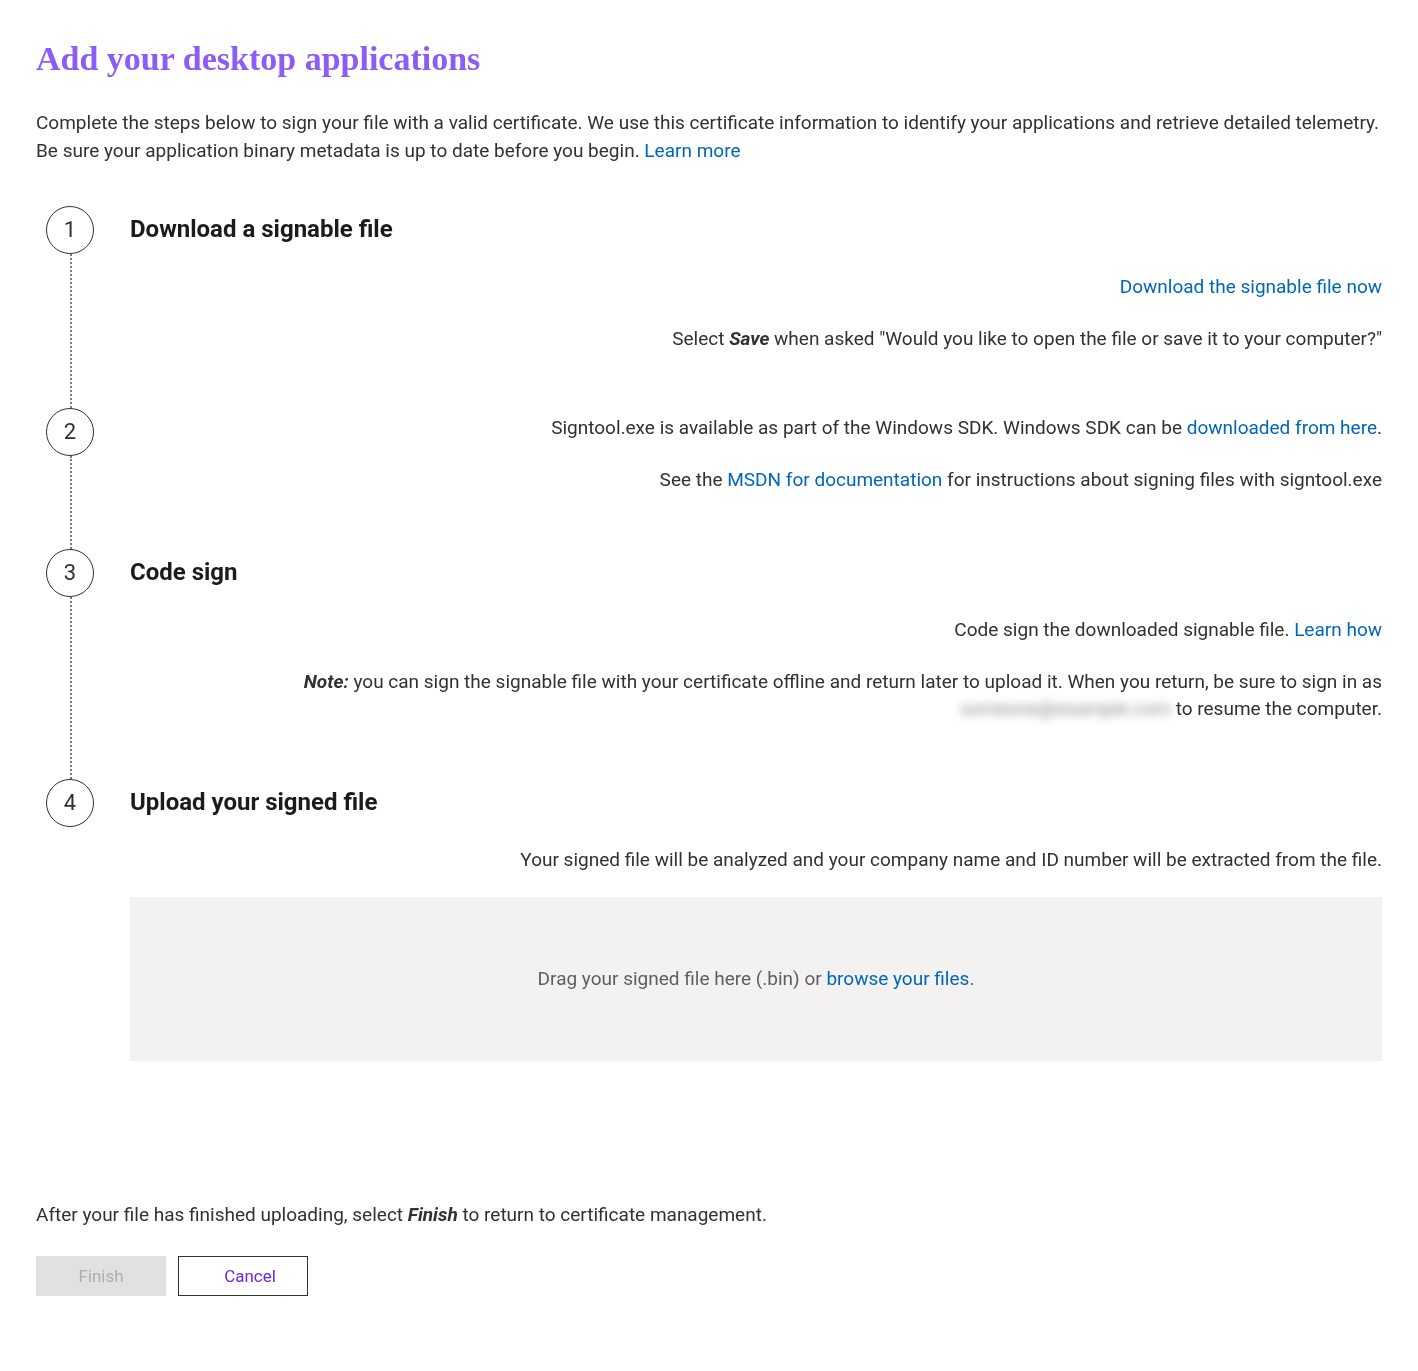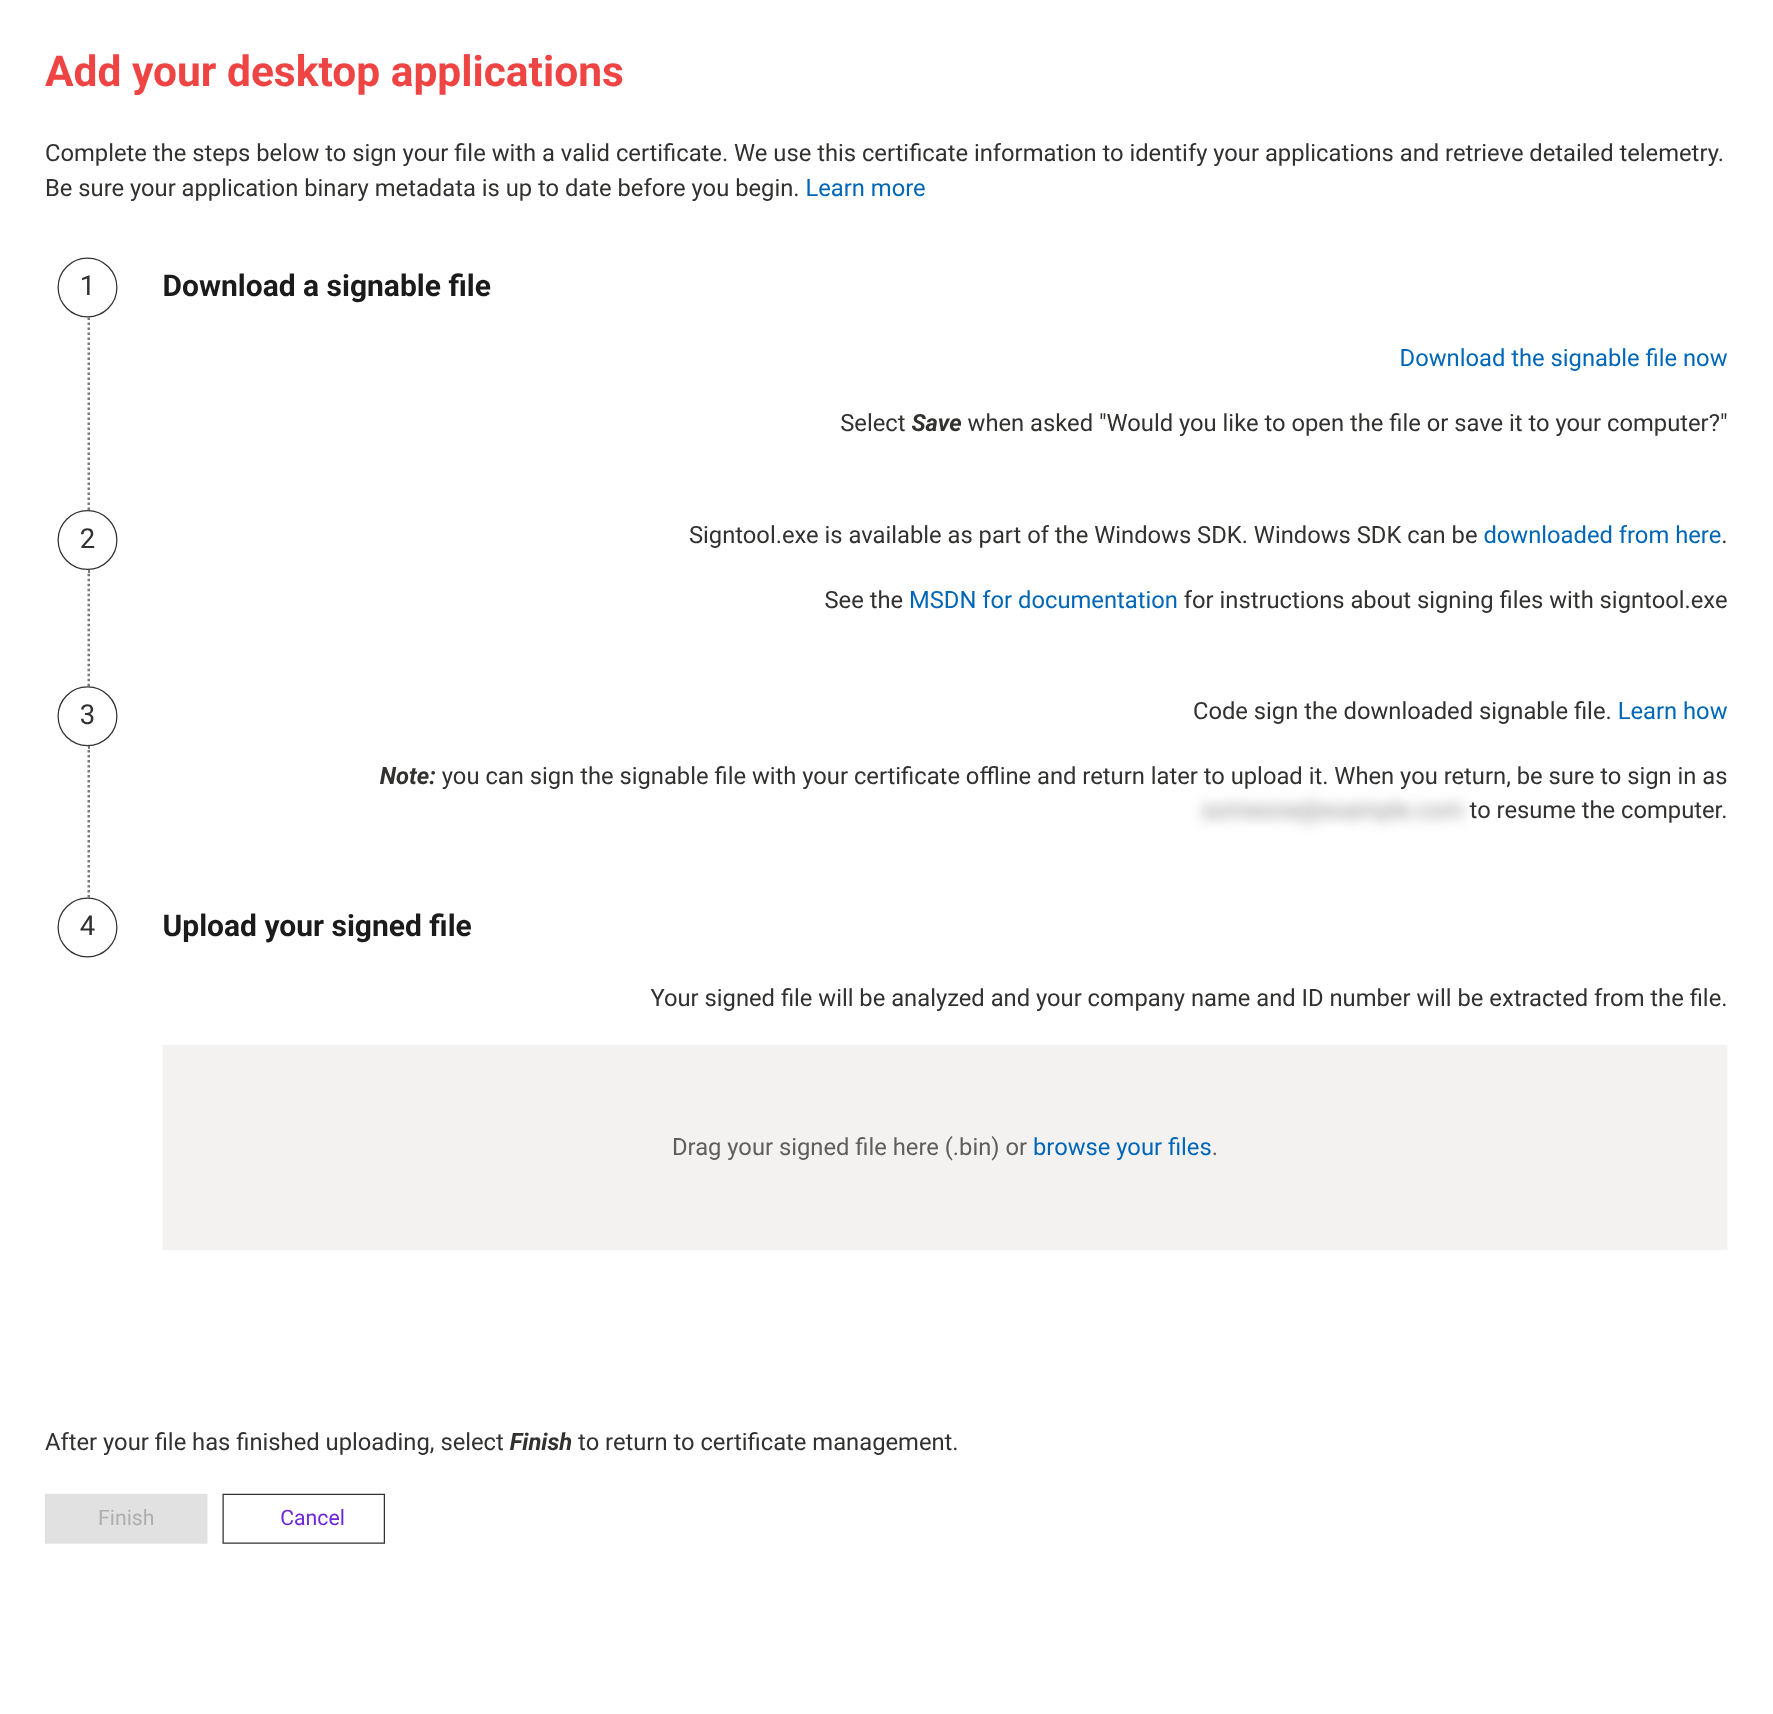--- a/index.html
+++ b/index.html
@@ -17,22 +17,23 @@
       line-height: 1.45;
     }
     a {
       color: #0067b8;
       text-decoration: none;
       cursor: pointer;
     }
     .page-title {
       font-size: 34px;
       font-weight: 700;
-      color: #ef4444;
+      color: #8b5cf6;
       margin-bottom: 26px;
+      font-family: Liberation Serif, serif;
     }
     .intro {
       margin-bottom: 42px;
       max-width: 1350px;
     }
     .steps {
       position: relative;
       padding-left: 0;
     }
     .step {
@@ -176,20 +177,21 @@
       <p class="step-para">
         <span>See the </span><a>MSDN for documentation</a><span> for instructions about signing files with signtool.exe</span>
       </p>
     </div>
   </div>
 
   <div class="step">
     <div class="step-connector"></div>
     <div class="step-indicator">3</div>
     <div class="step-body">
+      <h2 class="step-title">Code sign</h2>
       <p class="step-para">
         <span>Code sign the downloaded signable file. </span><a>Learn how</a>
       </p>
       <p class="step-para">
         <strong>Note:</strong><span> you can sign the signable file with your certificate offline and return later to upload it. When you return, be sure to sign in as </span><span class="redacted">someone@example.com</span><span> to resume the computer.</span>
       </p>
     </div>
   </div>
 
   <div class="step">

